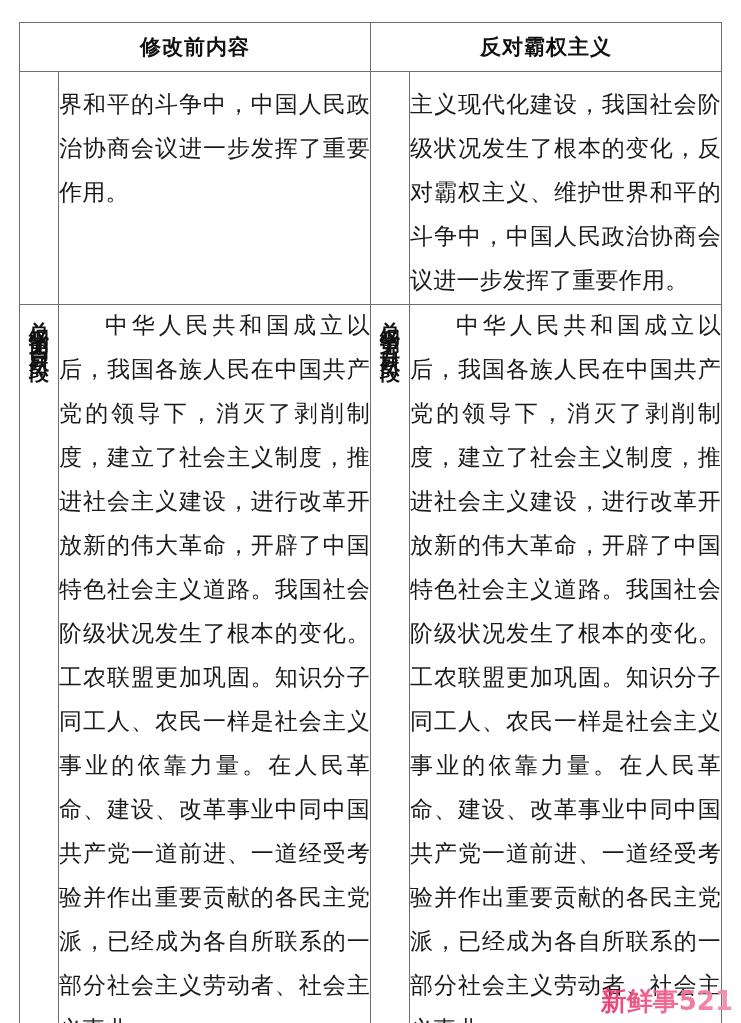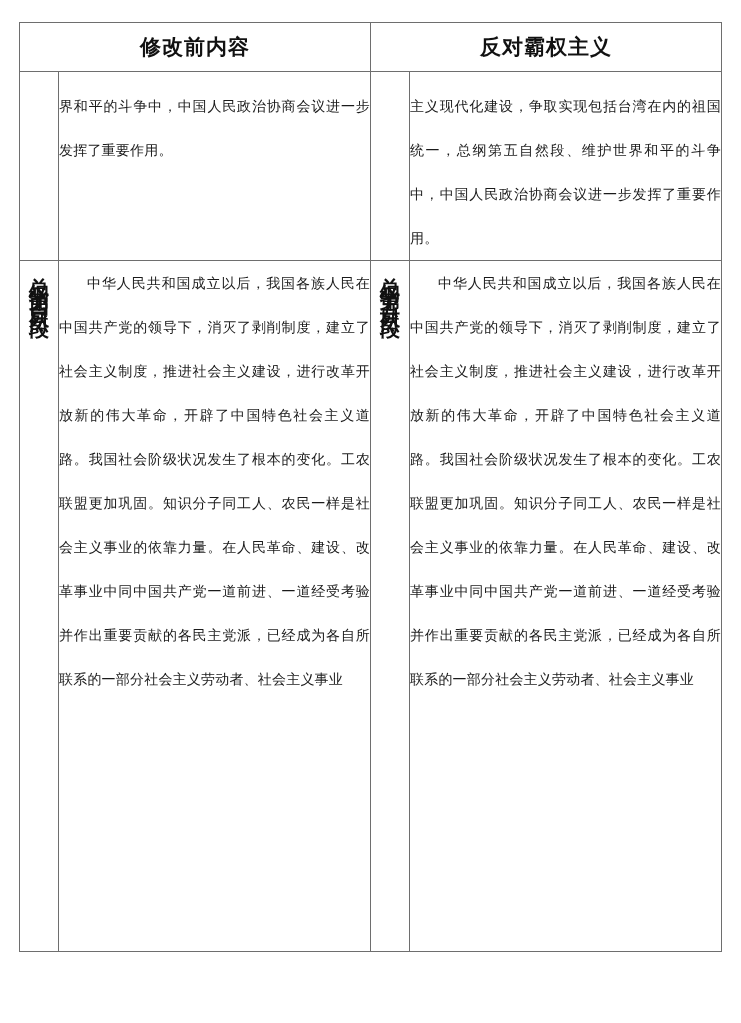--- a/index.html
+++ b/index.html
@@ -58,27 +58,27 @@
     font-size: 21px;
     letter-spacing: 1px;
     color: #111111;
     line-height: 48px;
     white-space: nowrap;
   }
 
   
   .content-cell {
     padding: 12px 8px 10px 9px;
-    font-size: 14px;
+    font-size: 23px;
     line-height: 44px;
     text-align: justify;
     text-align-last: left;
     letter-spacing: 0.2px;
     color: #1a1a1a;
-    font-family: Liberation Sans, sans-serif;
+    font-family: Liberation Mono, monospace;
   }
   .content-cell p {
     margin: 0;
   }
   .content-cell p.indent {
     text-indent: 2em;
   }
 
   
   .row-frag .content-cell { padding-top: 12px; }
@@ -152,35 +152,36 @@
         <td class="label-cell empty">
           <span class="vlabel"></span>
         </td>
         <td class="content-cell">
           <p>界和平的斗争中，中国人民政治协商会议进一步发挥了重要作用。</p>
         </td>
         <td class="label-cell empty">
           <span class="vlabel"></span>
         </td>
         <td class="content-cell">
-          <p>主义现代化建设，争取实现包括台湾在内的祖国统一，总纲第五自然段、维护世界和平的斗争中，中国人民政治协商会议进一步发挥了重要作用。</p>
+          <p>主义现代化建设，我国社会阶级状况发生了根本的变化，反对霸权主义、维护世界和平的斗争中，中国人民政治协商会议进一步发挥了重要作用。</p>
         </td>
       </tr>
 
       <tr class="row-main">
         <td class="label-cell">
           <span class="vlabel">总纲第四自然段</span>
         </td>
         <td class="content-cell">
           <p class="indent">中华人民共和国成立以后，我国各族人民在中国共产党的领导下，消灭了剥削制度，建立了社会主义制度，推进社会主义建设，进行改革开放新的伟大革命，开辟了中国特色社会主义道路。我国社会阶级状况发生了根本的变化。工农联盟更加巩固。知识分子同工人、农民一样是社会主义事业的依靠力量。在人民革命、建设、改革事业中同中国共产党一道前进、一道经受考验并作出重要贡献的各民主党派，已经成为各自所联系的一部分社会主义劳动者、社会主义事业</p>
         </td>
         <td class="label-cell">
           <span class="vlabel">总纲第五自然段</span>
         </td>
         <td class="content-cell">
           <p class="indent">中华人民共和国成立以后，我国各族人民在中国共产党的领导下，消灭了剥削制度，建立了社会主义制度，推进社会主义建设，进行改革开放新的伟大革命，开辟了中国特色社会主义道路。我国社会阶级状况发生了根本的变化。工农联盟更加巩固。知识分子同工人、农民一样是社会主义事业的依靠力量。在人民革命、建设、改革事业中同中国共产党一道前进、一道经受考验并作出重要贡献的各民主党派，已经成为各自所联系的一部分社会主义劳动者、社会主义事业</p>
         </td>
       </tr>
     </tbody>
   </table>
 
+  <div class="watermark">新鲜事521</div>
 
 </div>
 
 </body></html>

